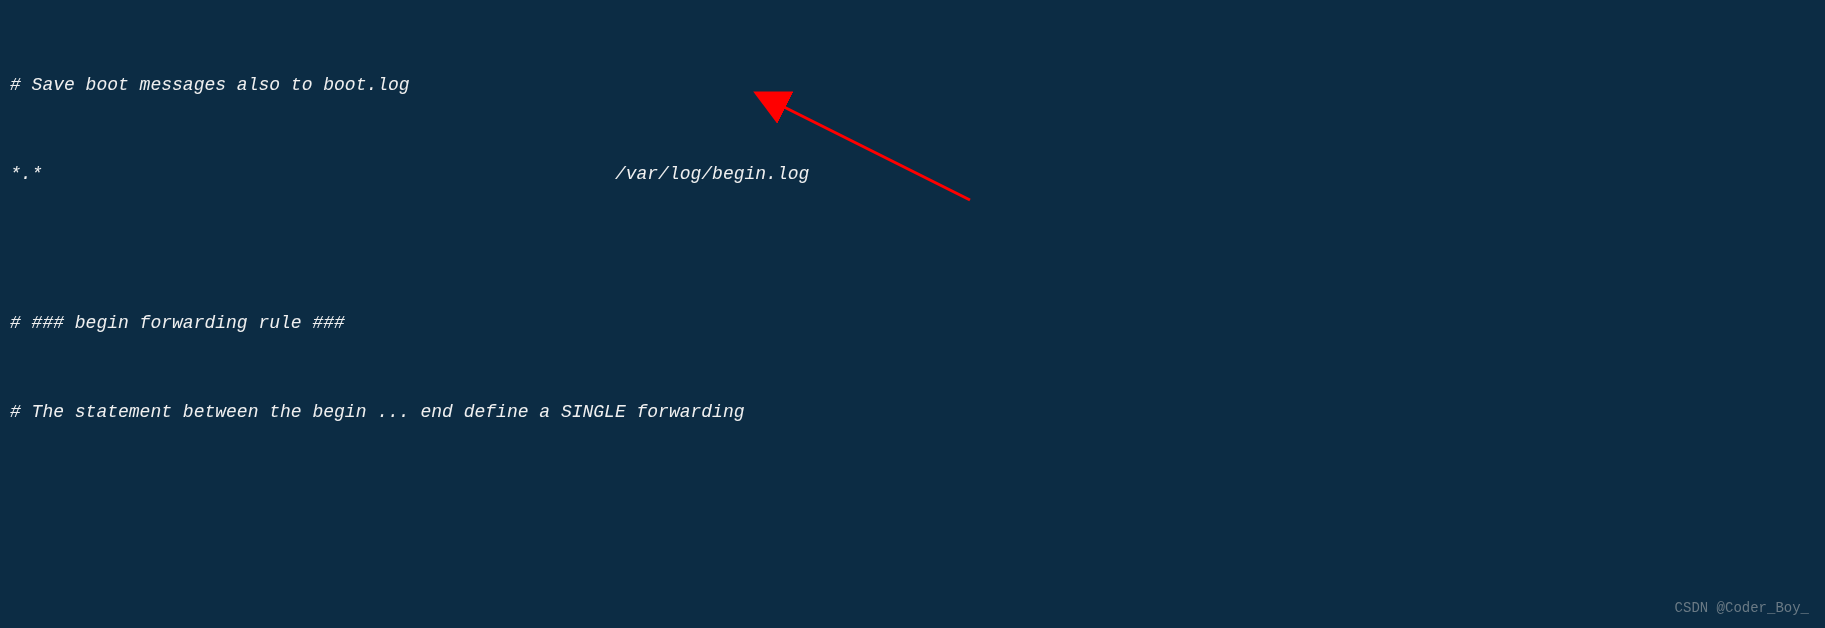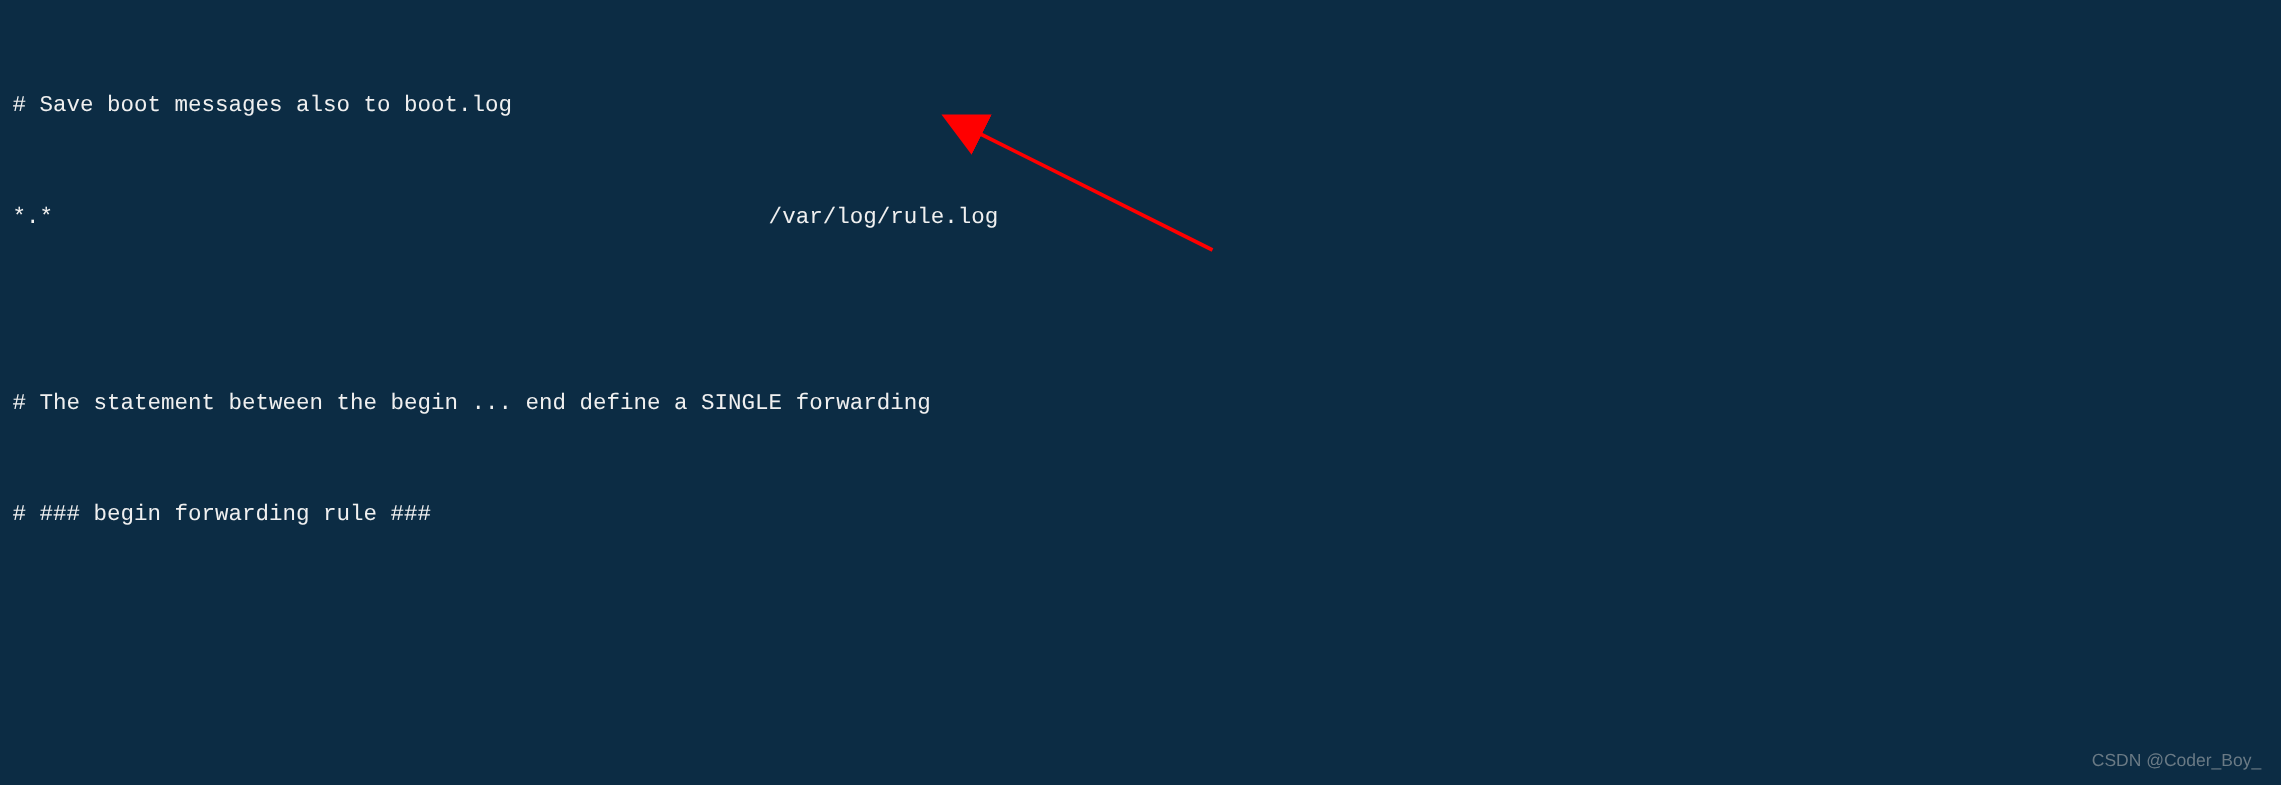--- a/index.html
+++ b/index.html
@@ -18,47 +18,48 @@
       height: 628px;
       overflow: hidden;
       position: relative;
     }
     .terminal-content {
       white-space: pre;
       position: relative;
     }
     .line {
       display: block;
+      font-style: italic;
     }
     .arrow-container {
       position: absolute;
       pointer-events: none;
       top: 0;
       left: 0;
       width: 100%;
       height: 100%;
     }
     .watermark {
       position: absolute;
       bottom: 8px;
       right: 16px;
       color: #6a7a85;
       font-size: 14px;
-      font-family: Liberation Sans, sans-serif;
+      font-family: Liberation Mono, monospace;
     }
   </style>
 </head>
 <body>
 
 <div class="terminal-content">
   <span class="line"># Save boot messages also to boot.log</span>
-  <span class="line">*.*                                                     /var/log/rule.log</span>
+  <span class="line">*.*                                                     /var/log/begin.log</span>
   <span class="line"></span>
+  <span class="line"># ### begin forwarding rule ###</span>
   <span class="line"># The statement between the begin ... end define a SINGLE forwarding</span>
-  <span class="line"># ### begin forwarding rule ###</span>
   
   
   
   
   
   
   
   
   
   

